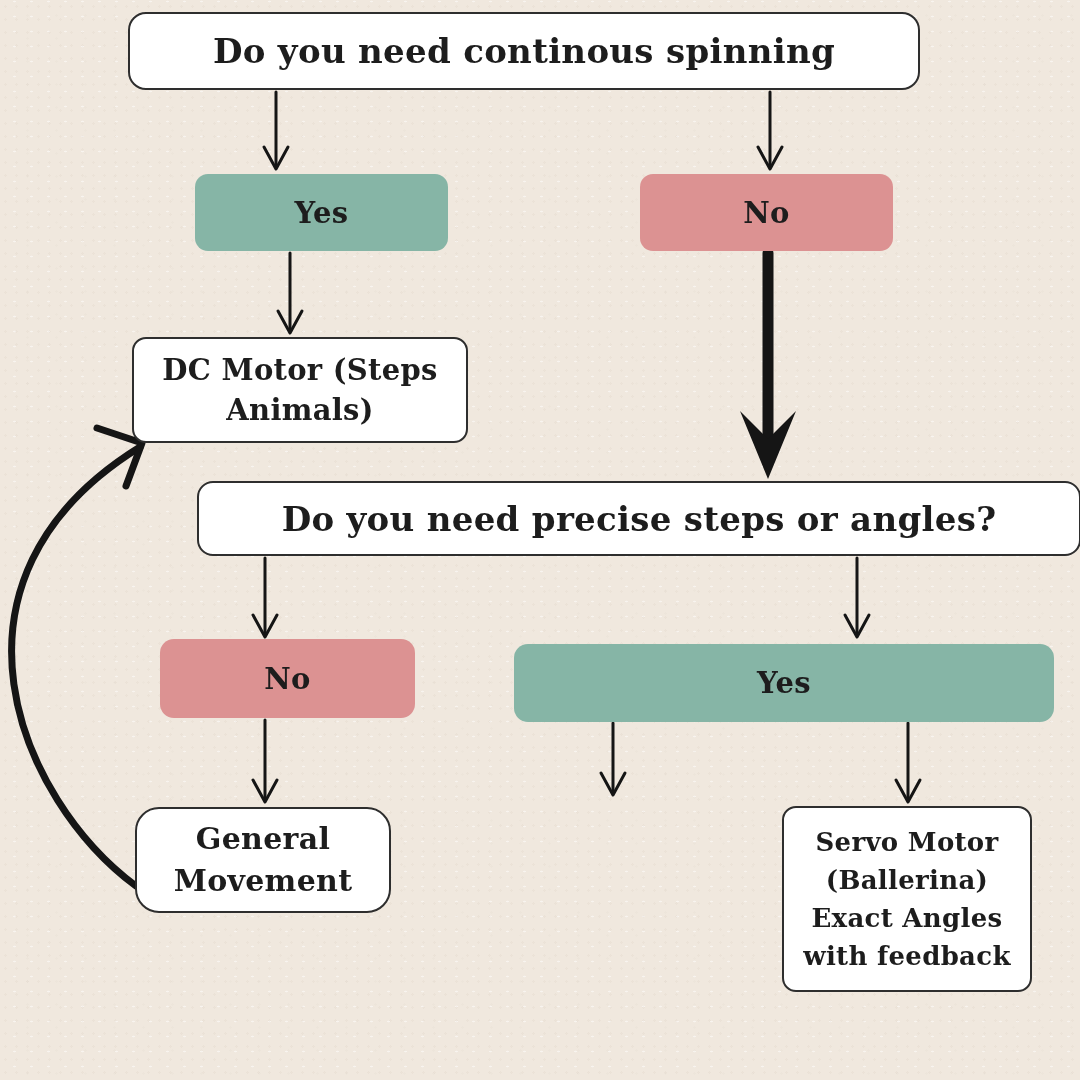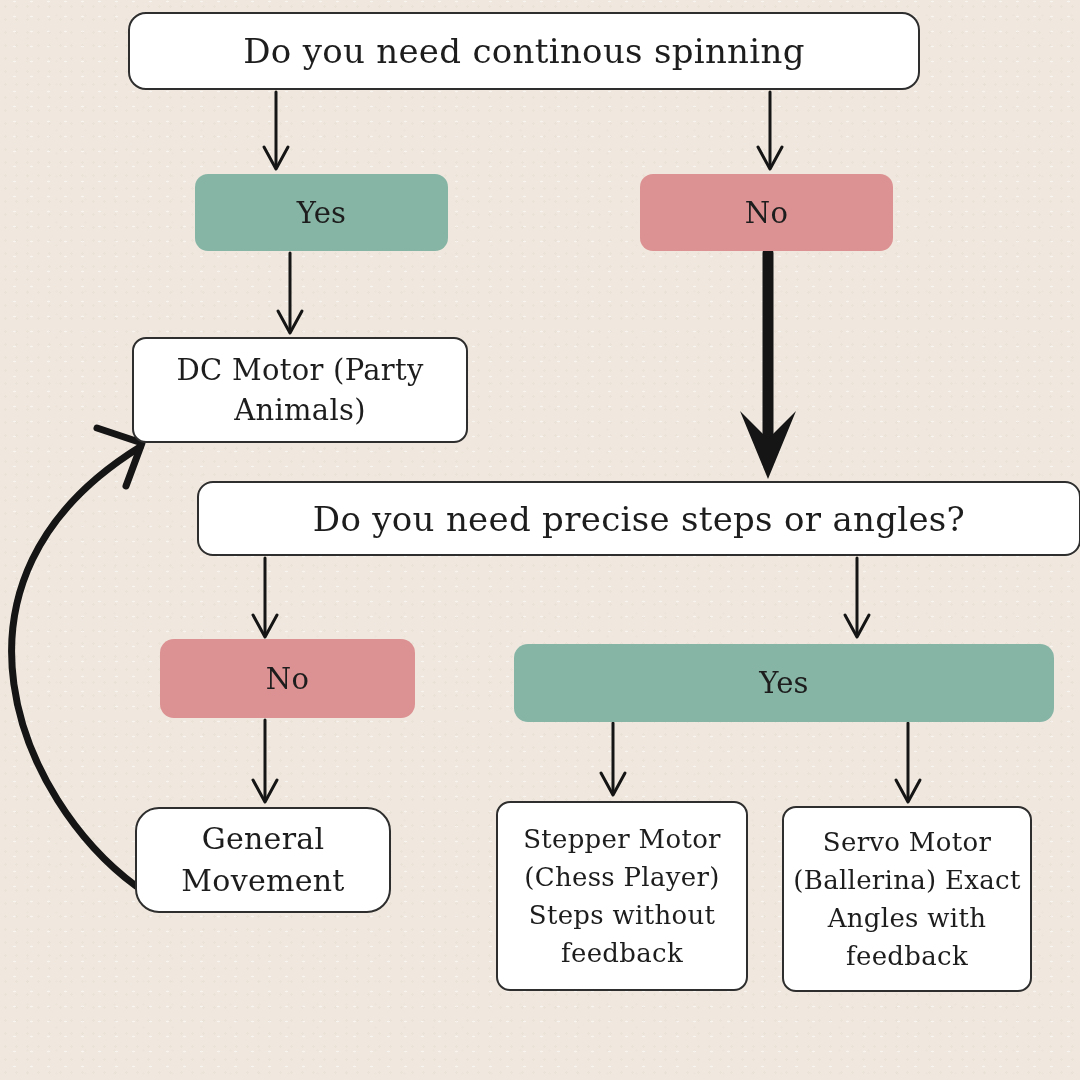--- a/index.html
+++ b/index.html
@@ -29,20 +29,21 @@
   }
   .node {
     position: absolute;
     box-sizing: border-box;
     display: flex;
     align-items: center;
     justify-content: center;
     text-align: center;
     color: var(--text, #1d1d1d);
     letter-spacing: 0.3px;
+    font-weight: bold;
   }
   .white {
     background: var(--box_bg, #ffffff);
     border: 2px solid var(--border, #2e2e2e);
   }
   .teal { background: var(--teal, #86b5a6); margin-left: 20px; }
   .pink { background: var(--pink, #dc9292); }
 
   #q1      { left: 128px; top: 12px;  width: 792px; height: 78px;  border-radius: 18px; font-size: 34px; }
   #yes1    { left: 175px; top: 174px; width: 253px; height: 77px;  border-radius: 13px; font-size: 29px; }
@@ -131,27 +132,26 @@
       <polyline class="arrow curve" points="97,428 142,443 126,486"></polyline>
     </g>
   </svg>
 
   <div class="node white" id="q1">Do you need continous spinning</div>
 
   <div class="node teal" id="yes1">Yes</div>
 
   <div class="node pink" id="no1">No</div>
 
-  <div class="node white" id="dc">DC Motor (Party Animals)</div>
+  <div class="node white" id="dc">DC Motor (Steps Animals)</div>
 
   <div class="node white" id="q2">Do you need precise steps or angles?</div>
 
   <div class="node pink" id="no2">No</div>
 
   <div class="node teal" id="yes2">Yes</div>
 
   <div class="node white" id="gm">General Movement</div>
 
-  <div class="node white" id="stepper">Stepper Motor (Chess Player) Steps without feedback</div>
 
   <div class="node white" id="servo">Servo Motor (Ballerina) Exact Angles with feedback</div>
 
 </div>
 
 </body></html>

